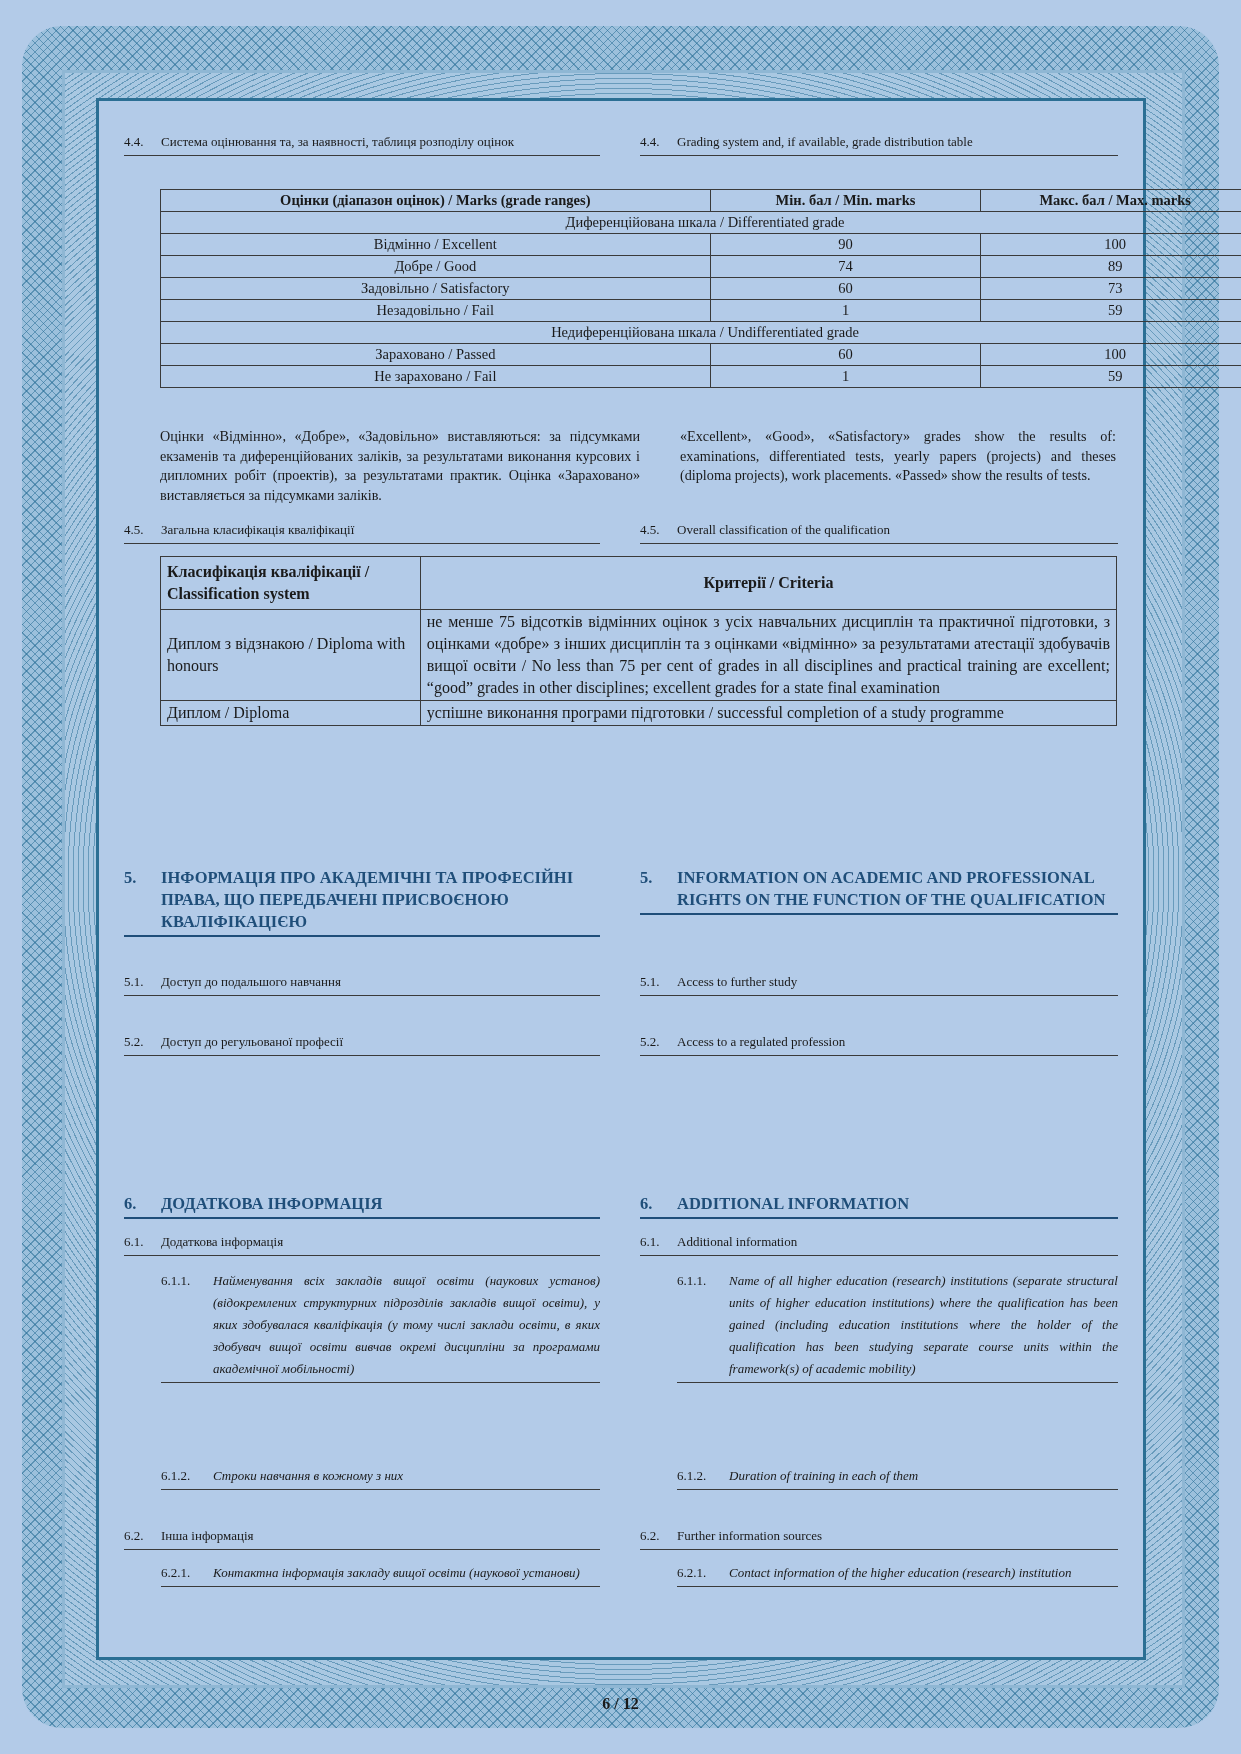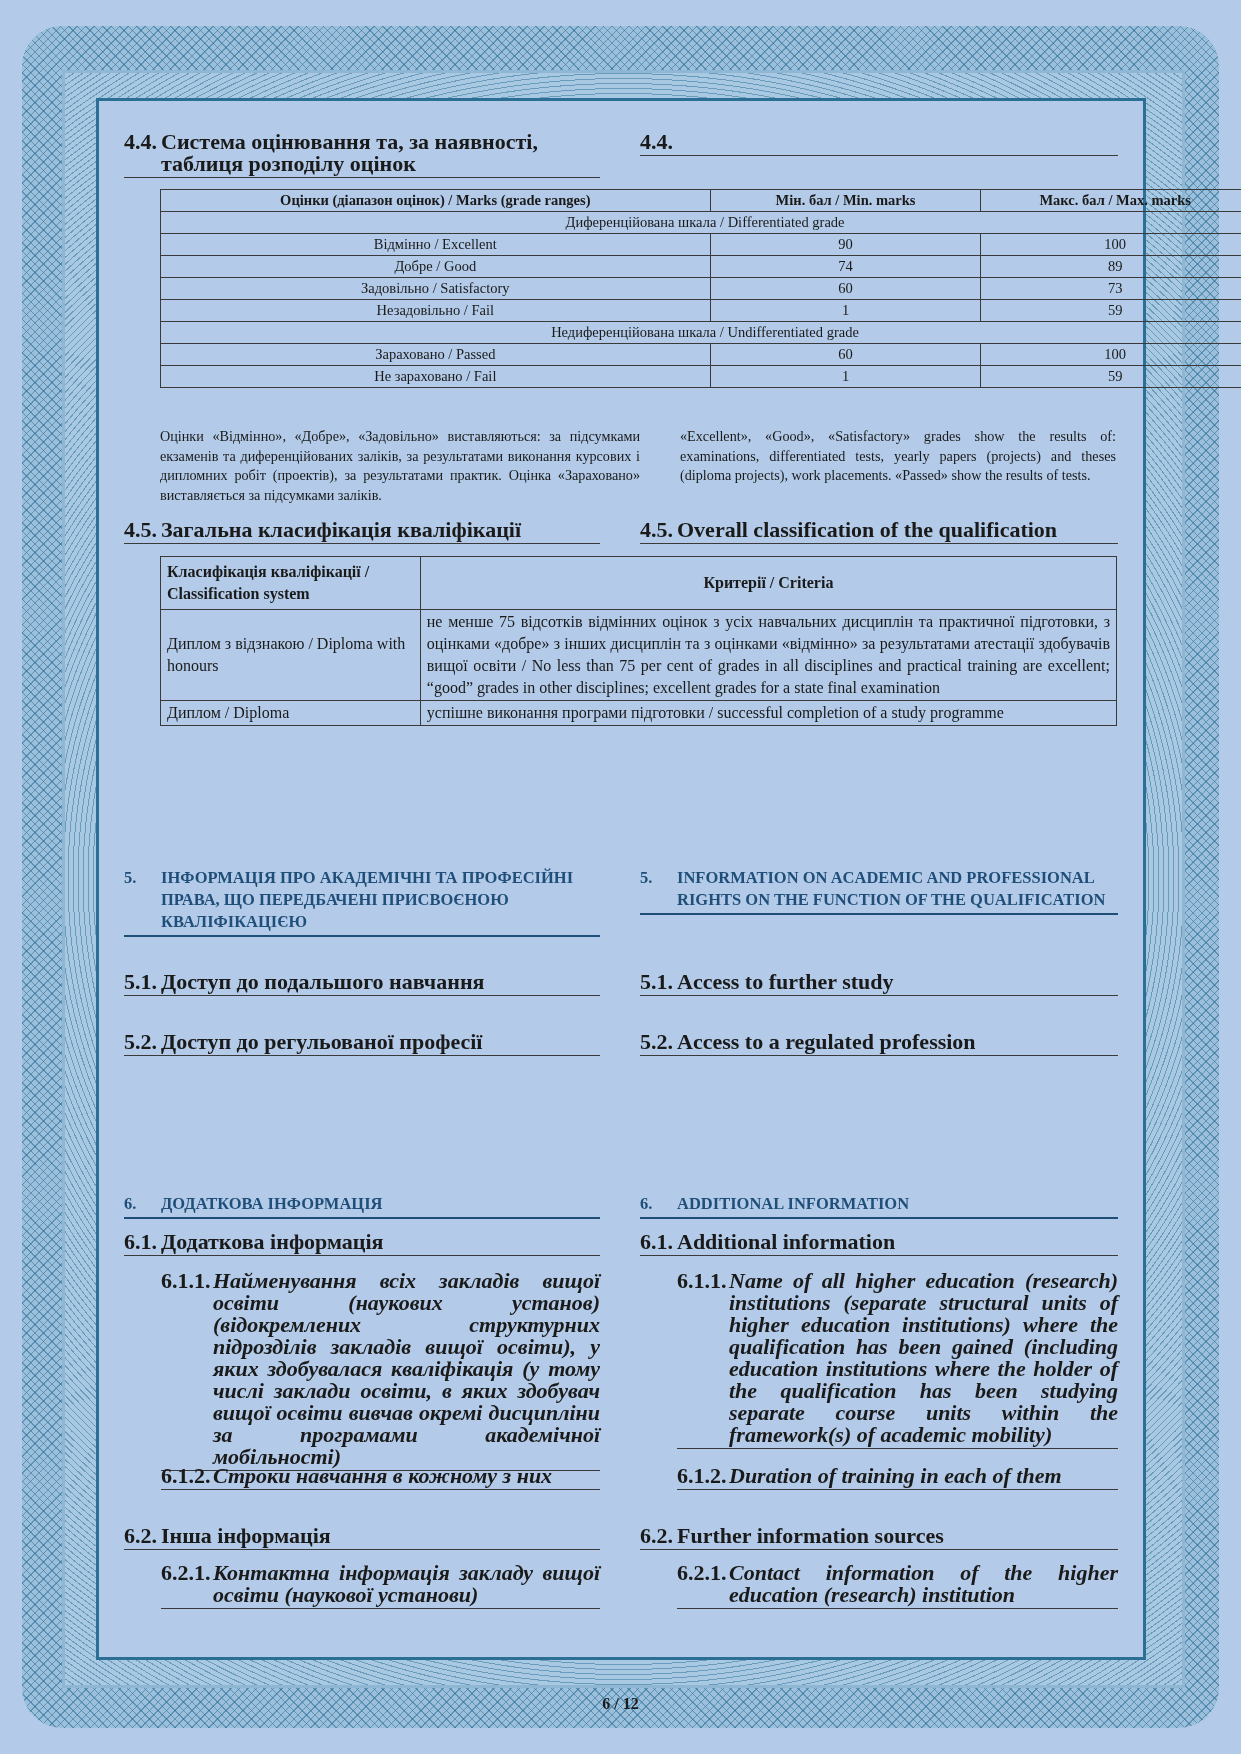--- a/index.html
+++ b/index.html
@@ -28,21 +28,21 @@
   .page {
     position: absolute; left: 96px; top: 98px; width: 1050px; height: 1562px;
     background: #b3cbe8;
     border: 3px solid #2b6f94;
     box-sizing: border-box;
   }
   .col-left { position: absolute; left: 124px; width: 476px; }
   .col-right { position: absolute; left: 640px; width: 478px; }
 
   .h-sub {
-    font-weight: bold; font-size: 22px; line-height: 22px;
+    font-weight: normal; font-size: 13px; line-height: 22px;
     display: flex; border-bottom: 1.5px solid #3a3a3a; padding-bottom: 2px;
   }
   .h-sub .num { width: 37px; flex: none; }
   .h-sub .txt { flex: 1; }
   .h-sec {
     font-weight: bold; font-size: 16.5px; line-height: 22px; color: #1f4e79;
     display: flex; border-bottom: 2px solid #1f4e79; padding-bottom: 2px;
   }
   .h-sec .num { width: 37px; flex: none; }
   .h-sub.indent { margin-left: 37px; }
@@ -70,20 +70,21 @@
 
 <div class="col-left" style="top:131px;">
   <div class="h-sub">
       <span class="num">4.4.</span>
       <span class="txt">Система оцінювання та, за наявності, таблиця розподілу оцінок</span>
     </div>
 </div>
 <div class="col-right" style="top:131px;">
   <div class="h-sub">
       <span class="num">4.4.</span>
+      <span class="txt">Grading system and, if available, grade distribution table</span>
     </div>
 </div>
 
 <table class="grid" style="left:160px; top:189px; width:1090px;">
   <colgroup>
       <col style="width:483px">
       <col style="width:238px">
       <col style="width:236px">
     </colgroup>
   <tbody>

